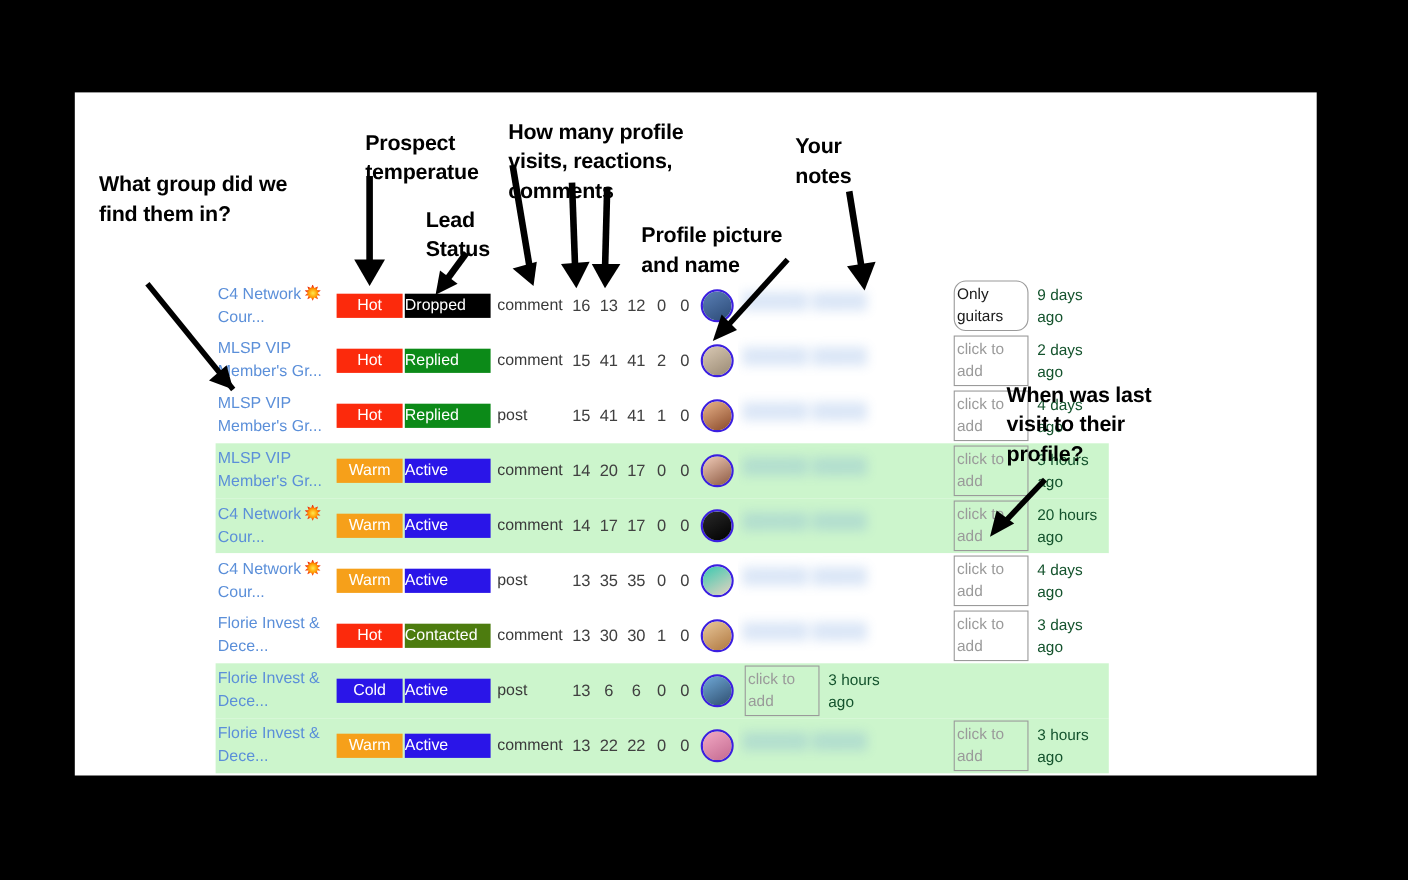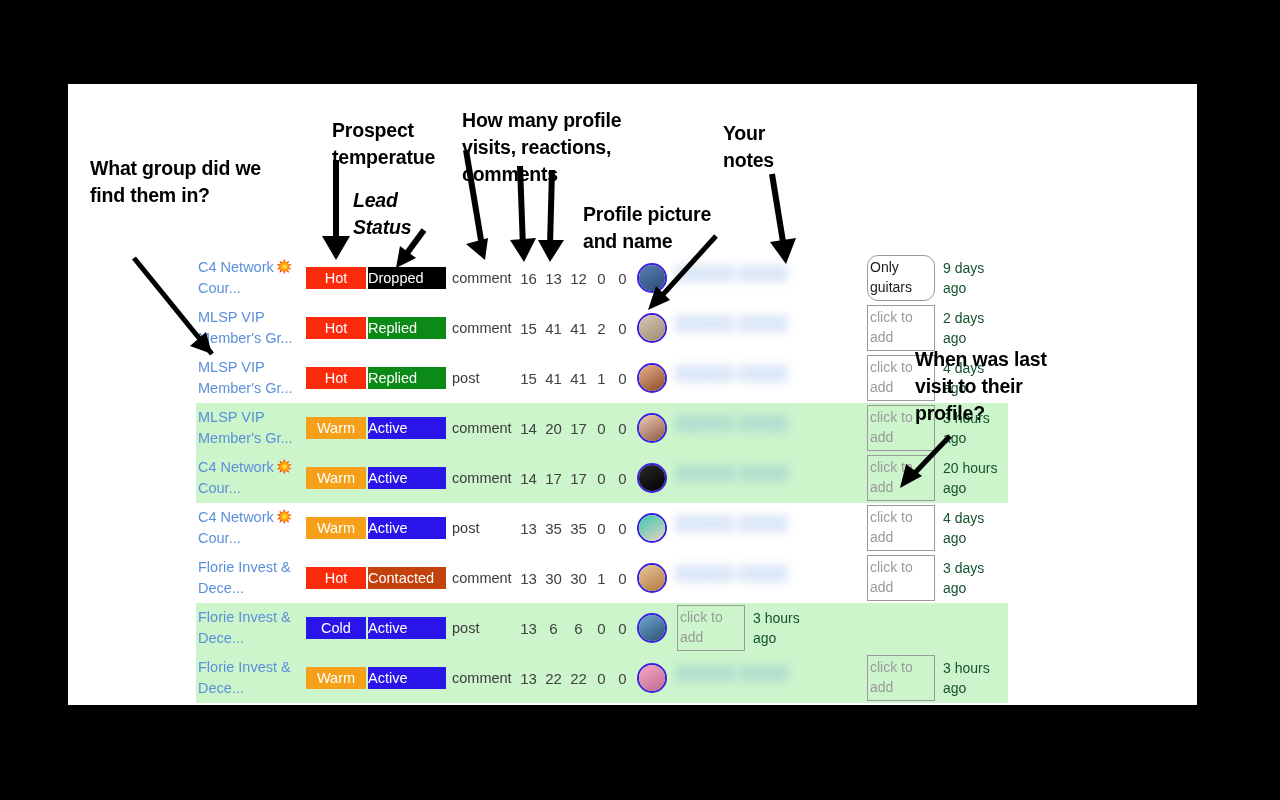--- a/index.html
+++ b/index.html
@@ -80,21 +80,21 @@
     padding: 1px 0;
     color: #ffffff;
     white-space: nowrap;
   }
   .b-hot     { background: #fc2a0c; }
   .b-warm    { background: #f6a01a; }
   .b-cold    { background: #2a15e8; }
   .b-dropped { background: #000000; }
   .b-replied { background: #0c8a18; }
   .b-active  { background: #2a15e8; }
-  .b-contacted { background: #c2410c; }
+  .b-contacted { background: #4d7c0f; }
 
   .c-type {
     flex: 0 0 70px;
     width: 70px;
     font-size: 14.5px;
     color: #3a3a3a;
     padding-left: 6px;
     box-sizing: border-box;
   }
   .c-num {
@@ -502,21 +502,21 @@
       </svg>
     </div>
 
   </div>
 
   <div id="annotations">
       <div class="anno" style="left: 90px; top: 155px;">What group did we
 find them in?</div>
       <div class="anno" style="left: 317px; top: 117px; margin-left: 15px;">Prospect
 temperatue</div>
-      <div class="anno" style="left: 353px; top: 187px; font-style: italic;">Lead
+      <div class="anno" style="left: 387px; top: 187px;">Lead
 Status</div>
       <div class="anno" style="left: 462px; top: 107px;">How many profile
 visits, reactions,
 comments</div>
       <div class="anno" style="left: 583px; top: 201px;">Profile picture
 and name</div>
       <div class="anno" style="left: 723px; top: 120px;">Your
 notes</div>
       <div class="anno" style="left: 915px; top: 346px;">When was last
 visit to their

